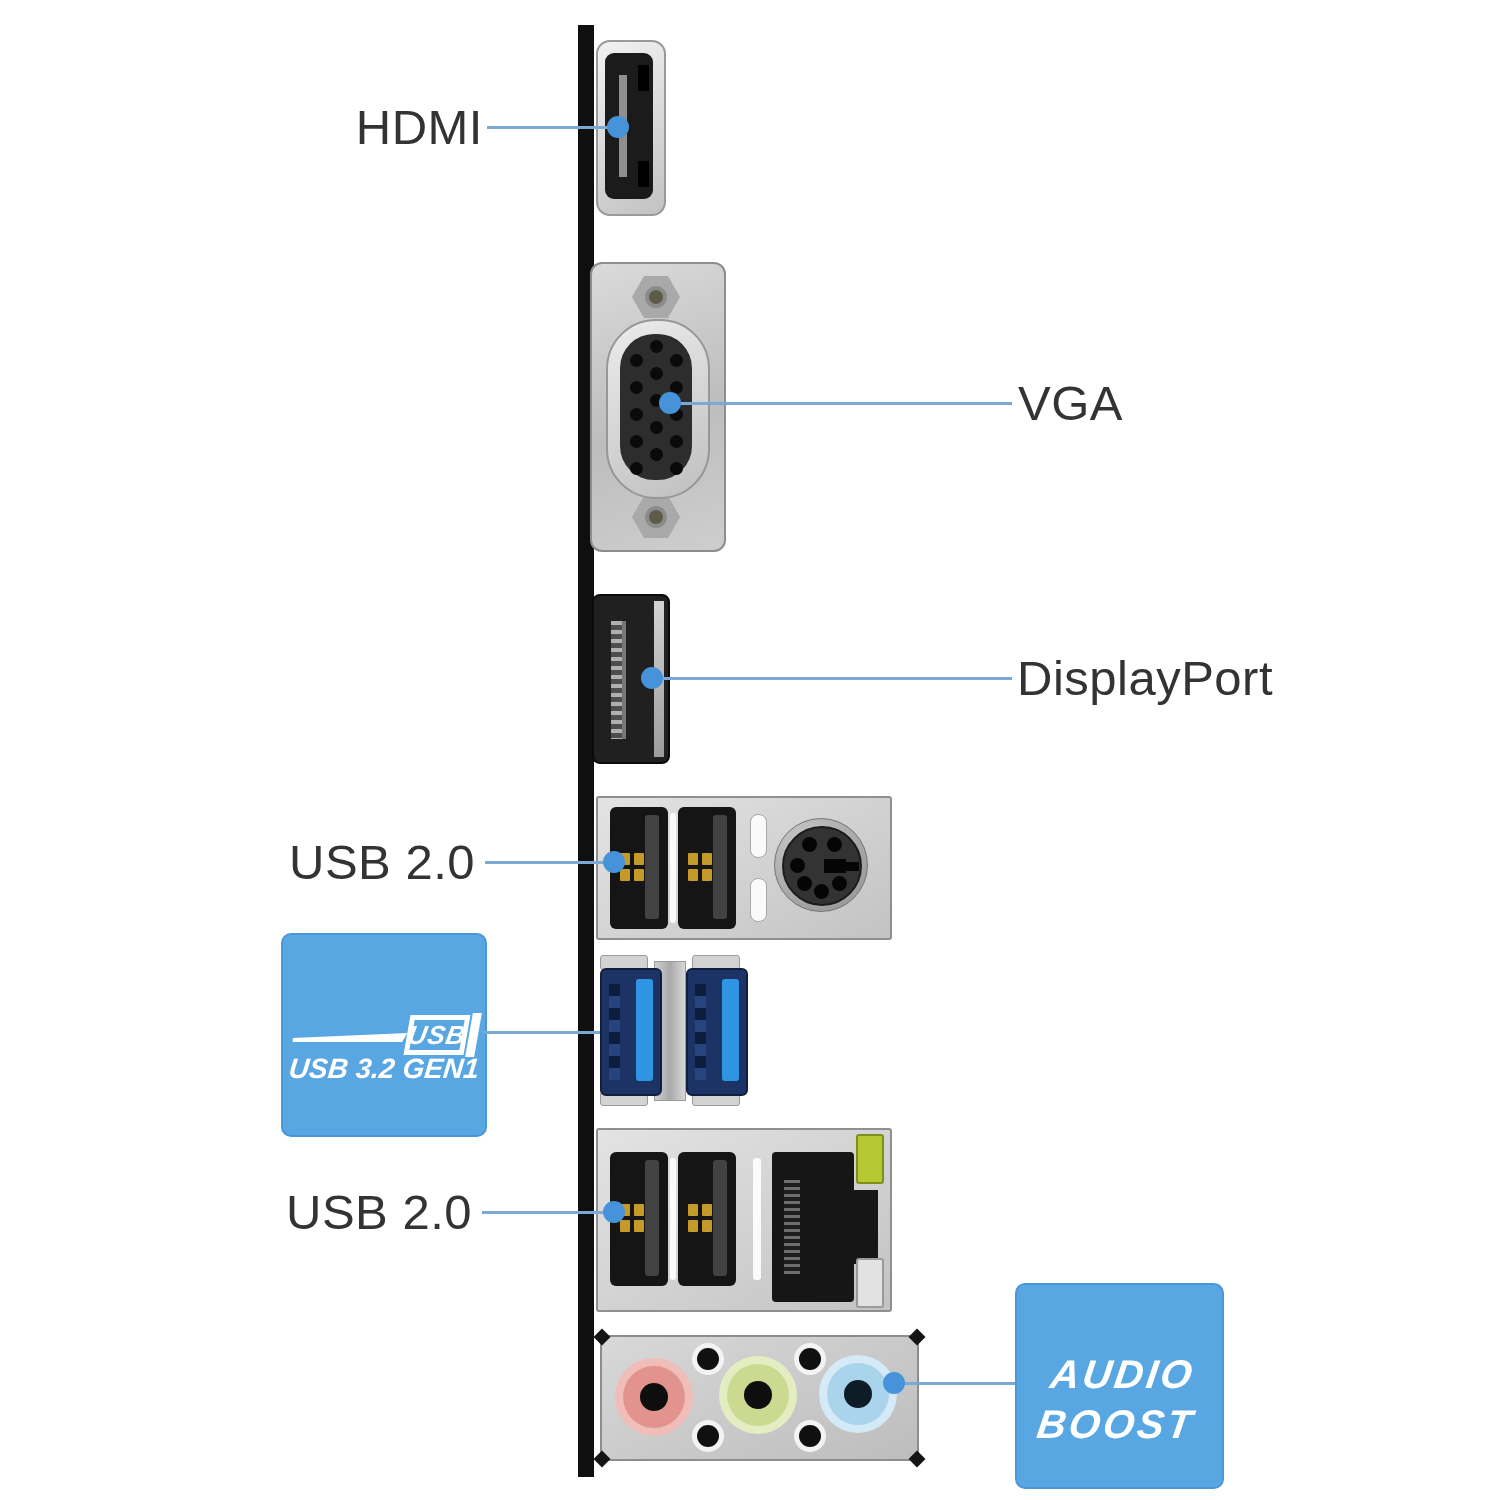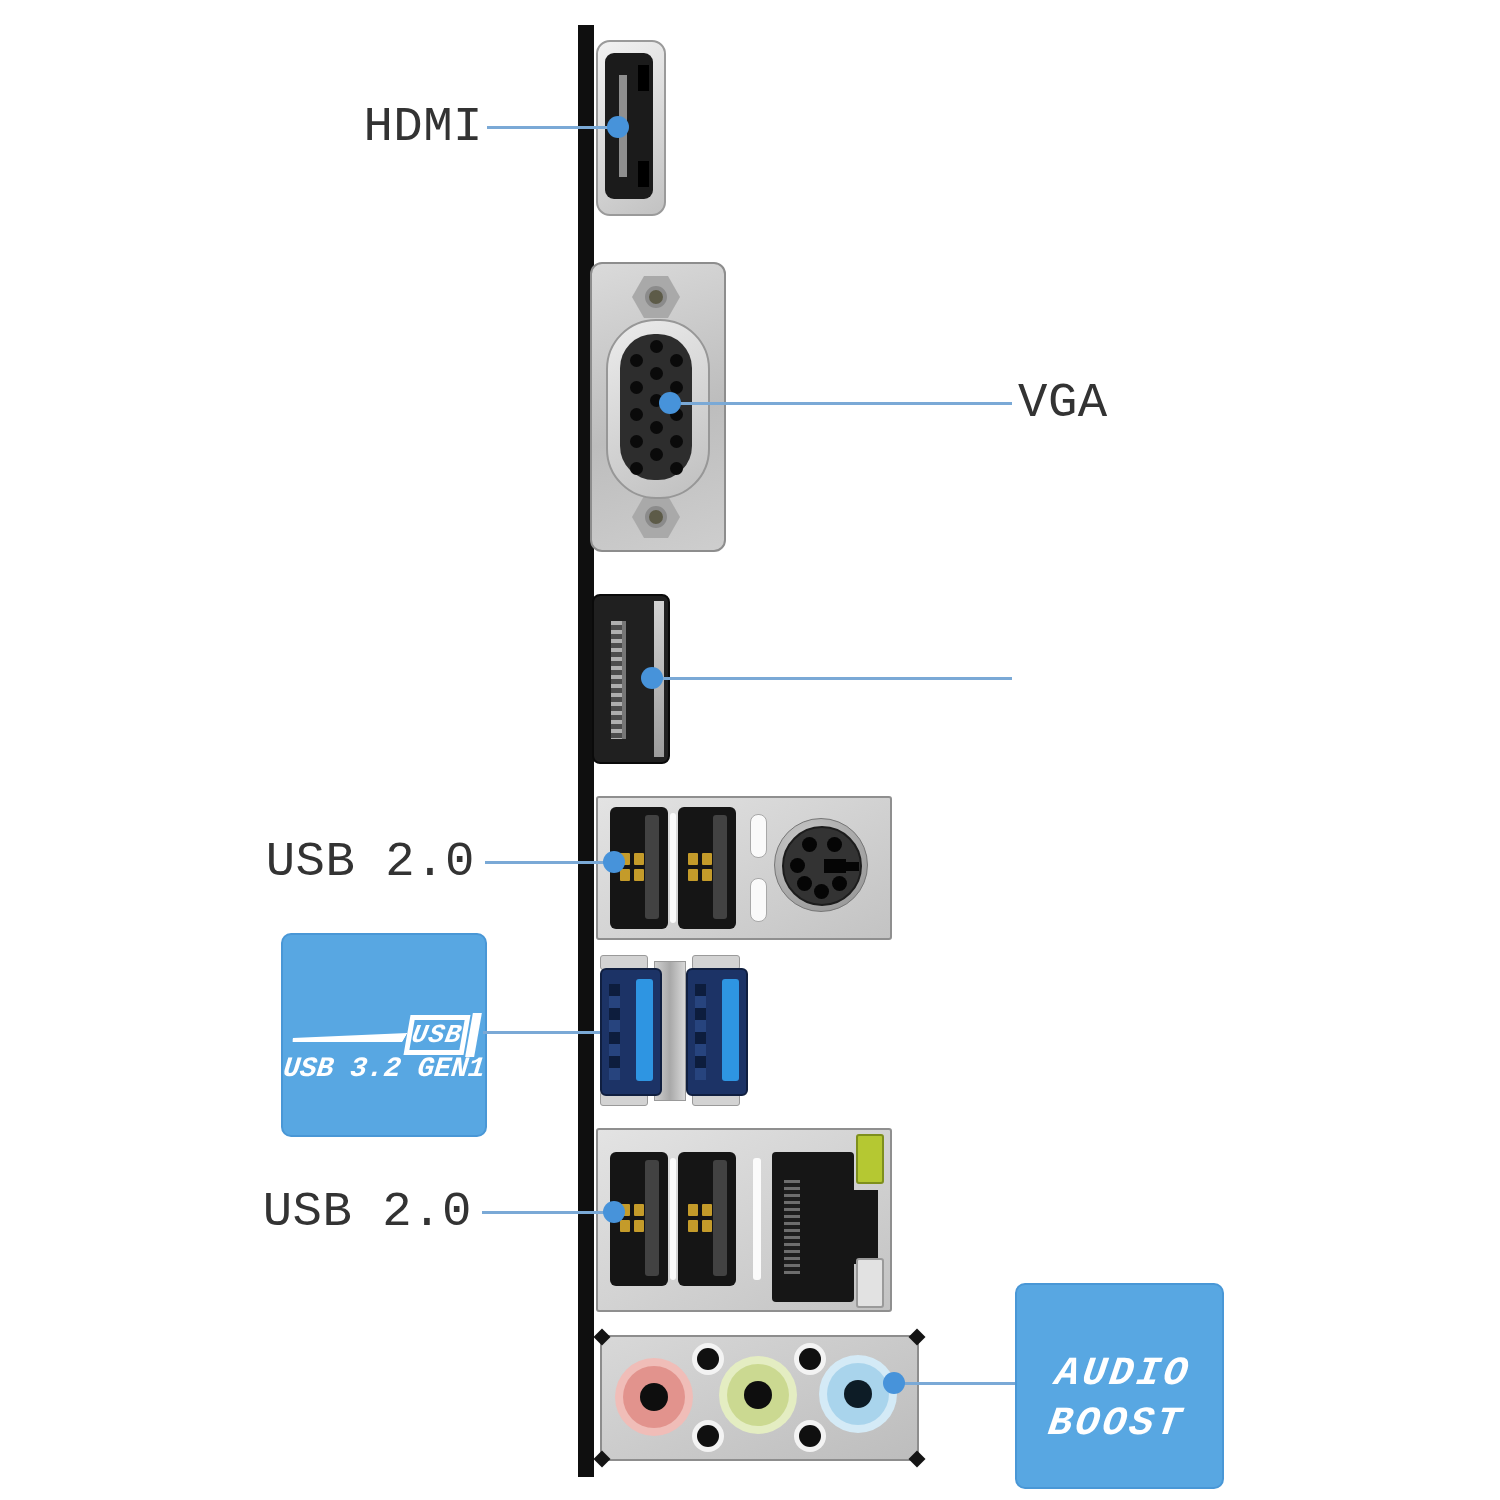--- a/index.html
+++ b/index.html
@@ -1,17 +1,17 @@
 <!DOCTYPE html>
 <html><head>
 <meta charset="utf-8">
 <style>
   html,body{margin:0;padding:0;background:#fff;}
   .canvas{position:relative;width:1500px;height:1500px;background:#ffffff;
-          font-family:Liberation Mono, monospace;overflow:hidden;}
+          font-family:Liberation Sans, sans-serif;overflow:hidden;}
   .abs{position:absolute;}
 
   
   .port-label{position:absolute;font-size:49px;line-height:60px;color:#333;
               white-space:nowrap;letter-spacing:0.5px;}
   .leader{position:absolute;height:3px;background:#7aa9d6;}
   .leader-dot{position:absolute;width:22px;height:22px;border-radius:50%;background:#4793da;}
 
   
   .board-strip{left:578px;top:25px;width:16px;height:1452px;background:#0f0f0f;}
@@ -165,20 +165,21 @@
   </div>
   <div class="port-label" style="left:1018px;top:373px;">VGA</div>
   <div class="leader" style="left:670px;top:402px;width:342px;"></div>
   <div class="leader-dot" style="left:659px;top:392px;"></div>
 
   <div class="abs dp-port">
     <div class="dp-edge"></div>
     <div class="dp-pins"></div>
     <div class="dp-pinbase"></div>
   </div>
+  <div class="port-label" style="left:1017px;top:648px;">DisplayPort</div>
   <div class="leader" style="left:652px;top:677px;width:360px;"></div>
   <div class="leader-dot" style="left:641px;top:667px;"></div>
 
   <div class="abs io-plate usb2-block-a">
     <div class="usb2-port" style="left:12px;top:9px;">
       <div class="usb-tongue"></div>
       <div class="usb-pins">
           <span></span>
           <span></span>
           <span></span>

